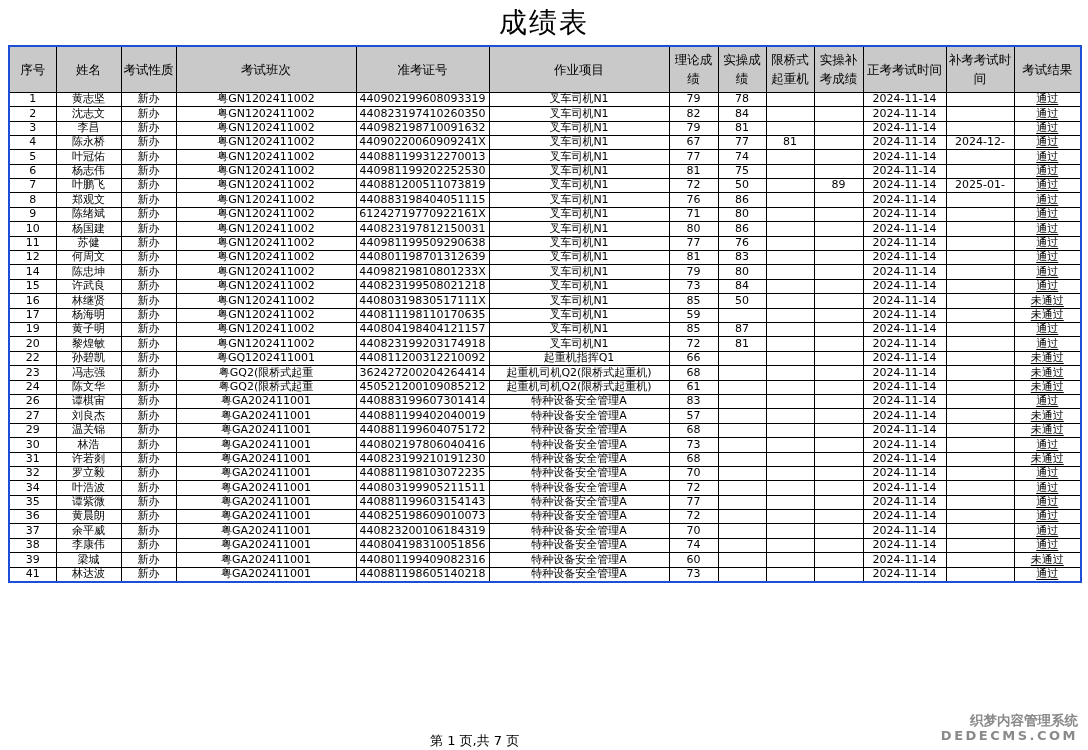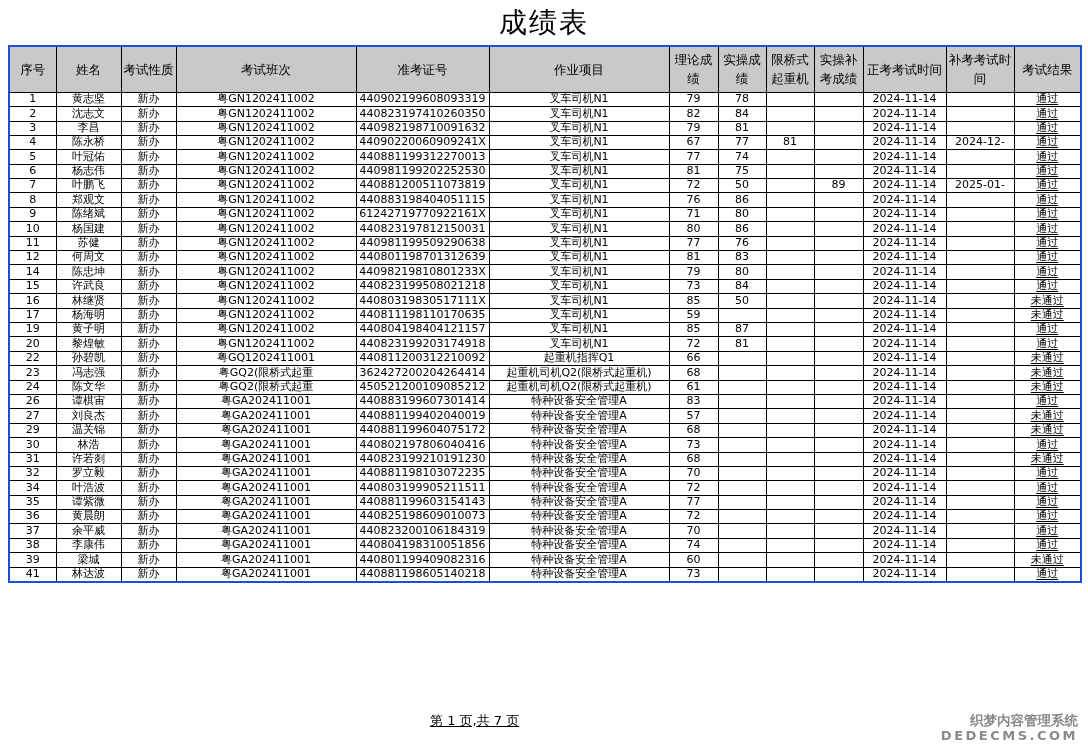--- a/index.html
+++ b/index.html
@@ -47,24 +47,23 @@
     overflow:hidden;
     color:#000;
   }
   td.col-result{
     text-decoration:underline;
     text-underline-offset:2px;
   }
   .footer-page{
     position:absolute;
     left:430px;
-    bottom:20px;
+    bottom:0;
     font-size:13px;
     color:#000;
-    text-decoration:underline;
   }
   .watermark{
     position:absolute;
     right:10px;
     bottom:6px;
     text-align:right;
     color:var(--wm-color,#8a8a8a);
     font-weight:bold;
     line-height:1.2;
     margin-top:29px;

